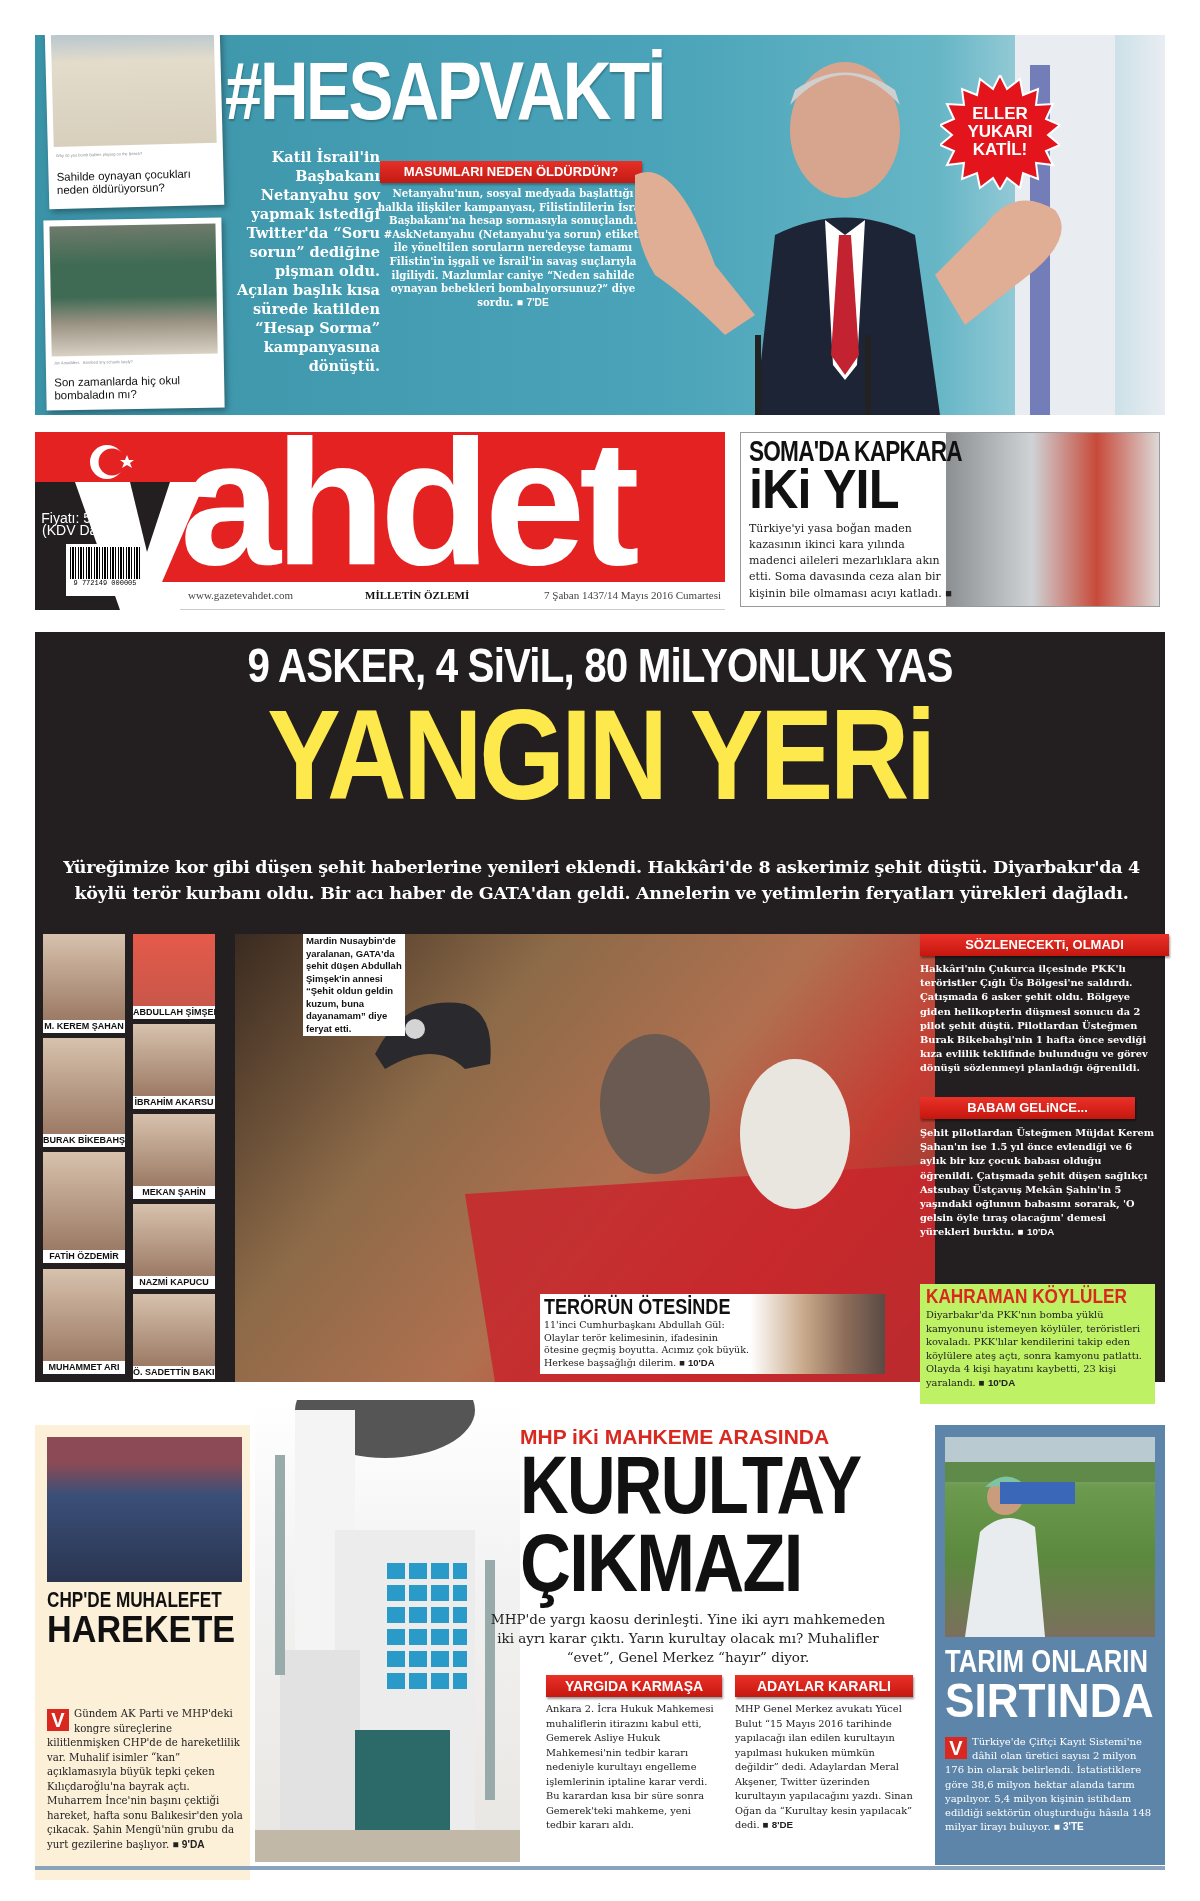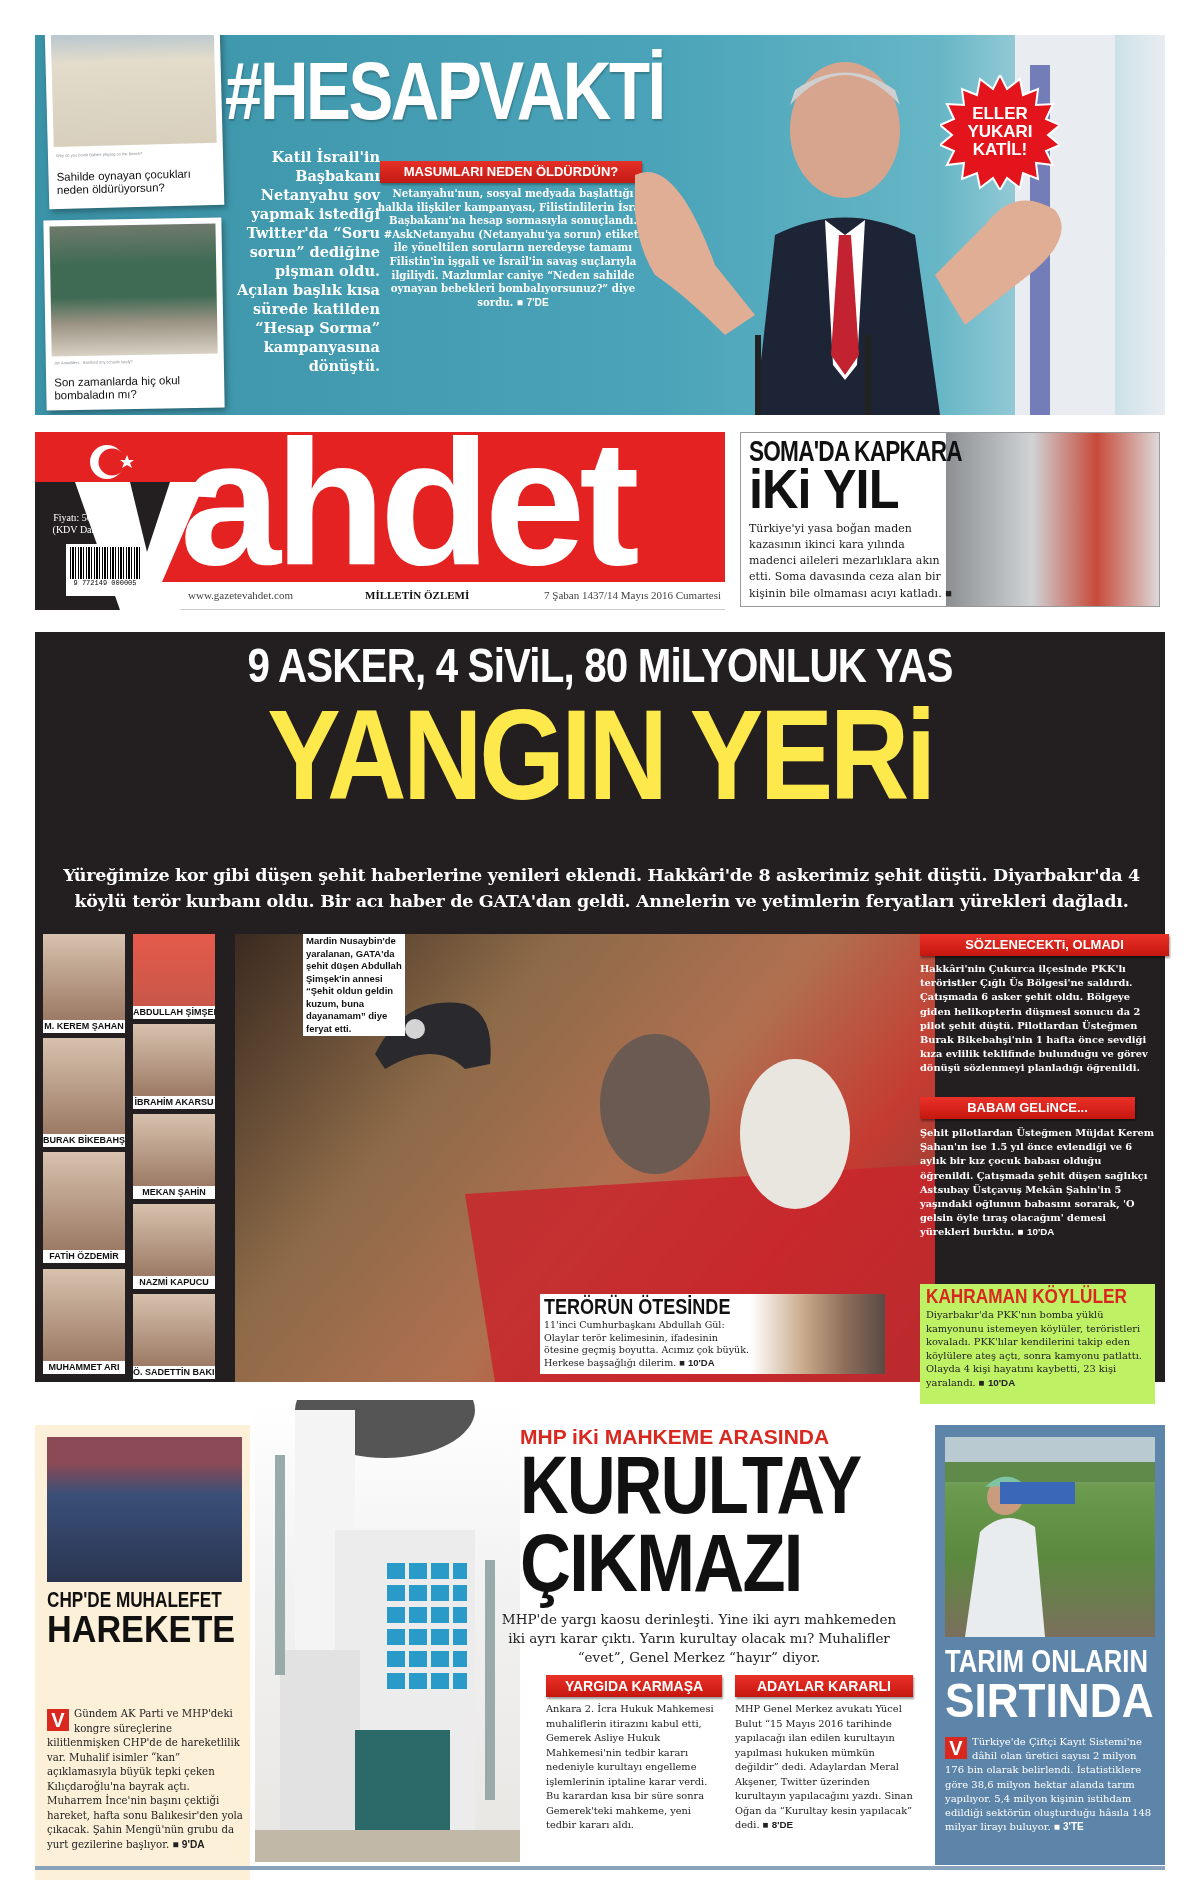--- a/index.html
+++ b/index.html
@@ -28,37 +28,37 @@
   #masthead { left: 35px; top: 432px; width: 690px; height: 178px; }
   #mh-red { left: 0; top: 0; width: 690px; height: 150px; background: #e42222; }
   #mh-black { left: 0; top: 50px; width: 115px; height: 128px; background: #231f20; }
   #mh-v { left: 40px; top: 50px; width: 130px; height: 128px; }
   #mh-wordmark { left: 145px; top: -18px; font-family: "Liberation Sans", sans-serif; font-weight: bold; font-size: 178px; letter-spacing: -6px; color: #fff; line-height: 178px; transform: scaleX(1.02); transform-origin: left top; }
   #mh-strip { left: 145px; top: 150px; width: 545px; height: 28px; background: #fff; border-bottom: 1px solid #ccc; }
   #mh-url, #mh-motto, #mh-date { position: absolute; top: 7px; font-size: 11px; color: #444; font-family: Liberation Serif, serif; }
   #mh-url { left: 8px; }
   #mh-motto { left: 185px; font-weight: bold; color: #111; }
   #mh-date { right: 4px; }
-  #mh-price { left: 4px; top: 80px; width: 80px; color: #fff; text-align: center; font-family: Liberation Serif, serif; font-size: 10px; line-height: 12px; }
+  #mh-price { left: 4px; top: 80px; width: 80px; color: #fff; text-align: center; font-family: Liberation Sans, sans-serif; font-size: 14px; line-height: 12px; }
   #barcode { left: 6px; top: 112px; width: 78px; height: 52px; background: #fff; padding: 3px 4px; margin-left: 25px; }
   .bars { height: 32px; background: repeating-linear-gradient(90deg,#000 0 1px,#fff 1px 2px,#000 2px 4px,#fff 4px 5px,#000 5px 6px,#fff 6px 8px); }
   .barnum { font-family: "Liberation Mono", monospace; font-size: 7px; text-align: center; color: #000; }
 
   
   #soma { left: 740px; top: 432px; width: 420px; height: 175px; border: 1px solid #999; background: #fff; overflow: hidden; }
   #soma-photo { left: 205px; top: 0; width: 215px; height: 175px; background: linear-gradient(90deg,#8b8f92 0%,#cfd3d6 40%,#c74a3a 70%,#ddd 100%); }
   #soma-h1 { left: 8px; top: 2px; font-family: "Liberation Sans", sans-serif; font-weight: bold; font-size: 29px; letter-spacing: -1px; color: #111; transform: scaleX(.78); transform-origin: left top; white-space: nowrap; }
   #soma-h2 { left: 8px; top: 26px; font-family: "Liberation Sans", sans-serif; font-weight: bold; font-size: 56px; color: #111; letter-spacing: -1px; transform: scaleX(.9); transform-origin: left top; line-height: 60px; }
   #soma-body { left: 8px; top: 88px; width: 205px; font-size: 11px; line-height: 16px; color: #222; }
 
   
   #main { left: 35px; top: 632px; width: 1130px; height: 750px; background: #231f20; }
   #kicker { left: 0; top: 6px; width: 1130px; text-align: center; font-family: "Liberation Sans", sans-serif; font-weight: bold; font-size: 48px; color: #fff; transform: scaleX(.84); letter-spacing: -1px; }
   #headline { left: 0; top: 58px; width: 1130px; text-align: center; font-family: "Liberation Sans", sans-serif; font-weight: bold; font-size: 128px; color: #fde94c; transform: scaleX(.86); letter-spacing: -4px; line-height: 130px; }
-  #lede { left: 14px; top: 222px; width: 1105px; text-align: center; color: #fff; font-size: 17.5px; line-height: 26px; font-weight: bold; letter-spacing: -.3px; margin-top: 8px; }
+  #lede { left: 14px; top: 222px; width: 1105px; text-align: center; color: #fff; font-size: 17.5px; line-height: 26px; font-weight: bold; letter-spacing: -.3px; }
   .victim { position: absolute; width: 82px; background: #fff; overflow: hidden; }
   .victim .ph { width: 100%; background: linear-gradient(180deg,#d7c2ad,#9c7a65); }
   .victim .nm { font-family: "Liberation Sans", sans-serif; font-weight: bold; font-size: 9px; color: #111; text-align: center; line-height: 13px; height: 13px; white-space: nowrap; }
   #caption-mardin { left: 268px; top: 302px; width: 102px; background: #fff; color: #111; font-family: "Liberation Sans", sans-serif; font-weight: bold; font-size: 9.5px; line-height: 12.5px; padding: 1px 3px; }
   #main-photo { left: 200px; top: 302px; width: 700px; height: 448px; background: linear-gradient(130deg,#3a2a20 0%,#8c6a48 30%,#b07050 55%,#c53b32 75%,#6a4a3a 100%); }
   #gul-box { left: 505px; top: 662px; width: 345px; height: 80px; background: #fff; }
   #gul-photo { left: 210px; top: 0; width: 135px; height: 80px; background: linear-gradient(90deg,#fff,#c9a98a 40%,#8e6e5a 70%,#5a4a45); }
   #gul-title { left: 4px; top: 0; font-family: "Liberation Sans", sans-serif; font-weight: bold; font-size: 22px; color: #111; transform: scaleX(.82); transform-origin: left top; white-space: nowrap; }
   #gul-body { left: 4px; top: 25px; width: 210px; font-size: 9.5px; line-height: 12.5px; color: #222; }
   .redbar { position: absolute; background: linear-gradient(#ea3128,#c5170f); color: #fff; font-family: "Liberation Sans", sans-serif; font-weight: bold; text-align: center; box-shadow: 1px 2px 2px rgba(0,0,0,.4); }
@@ -73,21 +73,21 @@
   #chp-h1 { left: 12px; top: 162px; font-family: "Liberation Sans", sans-serif; font-weight: bold; font-size: 22px; color: #111; transform: scaleX(.78); transform-origin: left top; white-space: nowrap; }
   #chp-h2 { left: 12px; top: 184px; font-family: "Liberation Sans", sans-serif; font-weight: bold; font-size: 36px; color: #111; transform: scaleX(.95); transform-origin: left top; white-space: nowrap; }
   #chp-h3 { left: 10px; top: 220px; font-family: "Liberation Sans", sans-serif; font-weight: bold; font-size: 54px; color: #111; letter-spacing: 1px; line-height: 56px; }
   #chp-body { left: 12px; top: 282px; width: 198px; font-size: 10.2px; line-height: 14.5px; color: #222; }
   .vlogo { display: inline-block; float: left; width: 22px; height: 22px; background: #d8281f; color: #fff; font-family: "Liberation Sans", sans-serif; font-weight: bold; font-size: 20px; line-height: 22px; text-align: center; margin: 2px 5px 0 0; }
   #building { left: 255px; top: 1400px; width: 265px; height: 462px; background: linear-gradient(180deg,#fff 0%,#f2f2f2 40%,#e8e6e2 100%); }
   .bldg-win { position: absolute; background: #2a9ac8; }
   #mhp-kicker { left: 520px; top: 1425px; width: 400px; font-family: "Liberation Sans", sans-serif; font-weight: bold; font-size: 21px; color: #d8281f; }
   #mhp-h1 { left: 520px; top: 1444px; font-family: "Liberation Sans", sans-serif; font-weight: bold; font-size: 82px; color: #111; line-height: 82px; transform: scaleX(.82); transform-origin: left top; letter-spacing: -2px; white-space: nowrap; }
   #mhp-h2 { left: 520px; top: 1522px; font-family: "Liberation Sans", sans-serif; font-weight: bold; font-size: 82px; color: #111; line-height: 82px; transform: scaleX(.86); transform-origin: left top; letter-spacing: -2px; white-space: nowrap; }
-  #mhp-lede { left: 500px; top: 1610px; width: 398px; text-align: center; font-size: 13.5px; line-height: 19px; color: #222; }
+  #mhp-lede { left: 489px; top: 1610px; width: 398px; text-align: center; font-size: 13.5px; line-height: 19px; color: #222; }
   .col-body { position: absolute; font-size: 9.8px; line-height: 14.5px; color: #222; }
   #tarim { left: 935px; top: 1425px; width: 230px; height: 440px; background: #5d84a9; }
   #tarim-photo { left: 10px; top: 12px; width: 210px; height: 200px; background: linear-gradient(180deg,#b9c9c0 0%,#6c9a4f 25%,#5b8a3e 60%,#7b6f5d 100%); }
   #tarim-h1 { left: 10px; top: 218px; font-family: "Liberation Sans", sans-serif; font-weight: bold; font-size: 32px; color: #fff; transform: scaleX(.8); transform-origin: left top; white-space: nowrap; }
   #tarim-h2 { left: 10px; top: 250px; font-family: "Liberation Sans", sans-serif; font-weight: bold; font-size: 48px; color: #fff; transform: scaleX(.92); transform-origin: left top; white-space: nowrap; line-height: 52px; }
   #tarim-body { left: 10px; top: 310px; width: 212px; font-size: 10px; line-height: 14.2px; color: #fff; }
   #bottom-rule { left: 35px; top: 1866px; width: 1130px; height: 4px; background: #8aa3bd; }
   .refmark { font-family: "Liberation Sans", sans-serif; font-weight: bold; }
 </style>
 </head>

